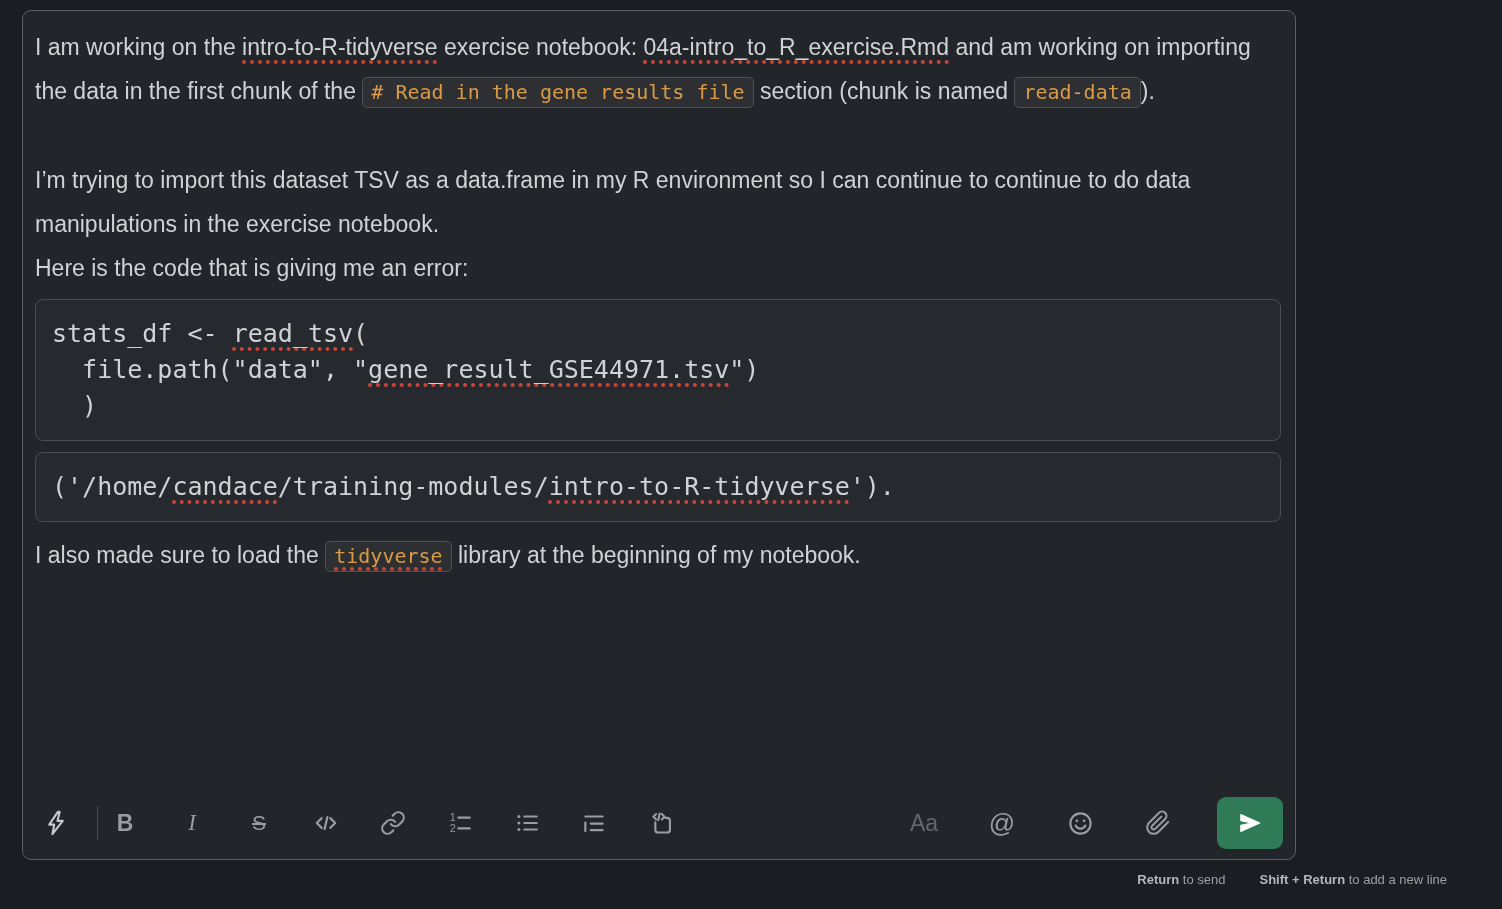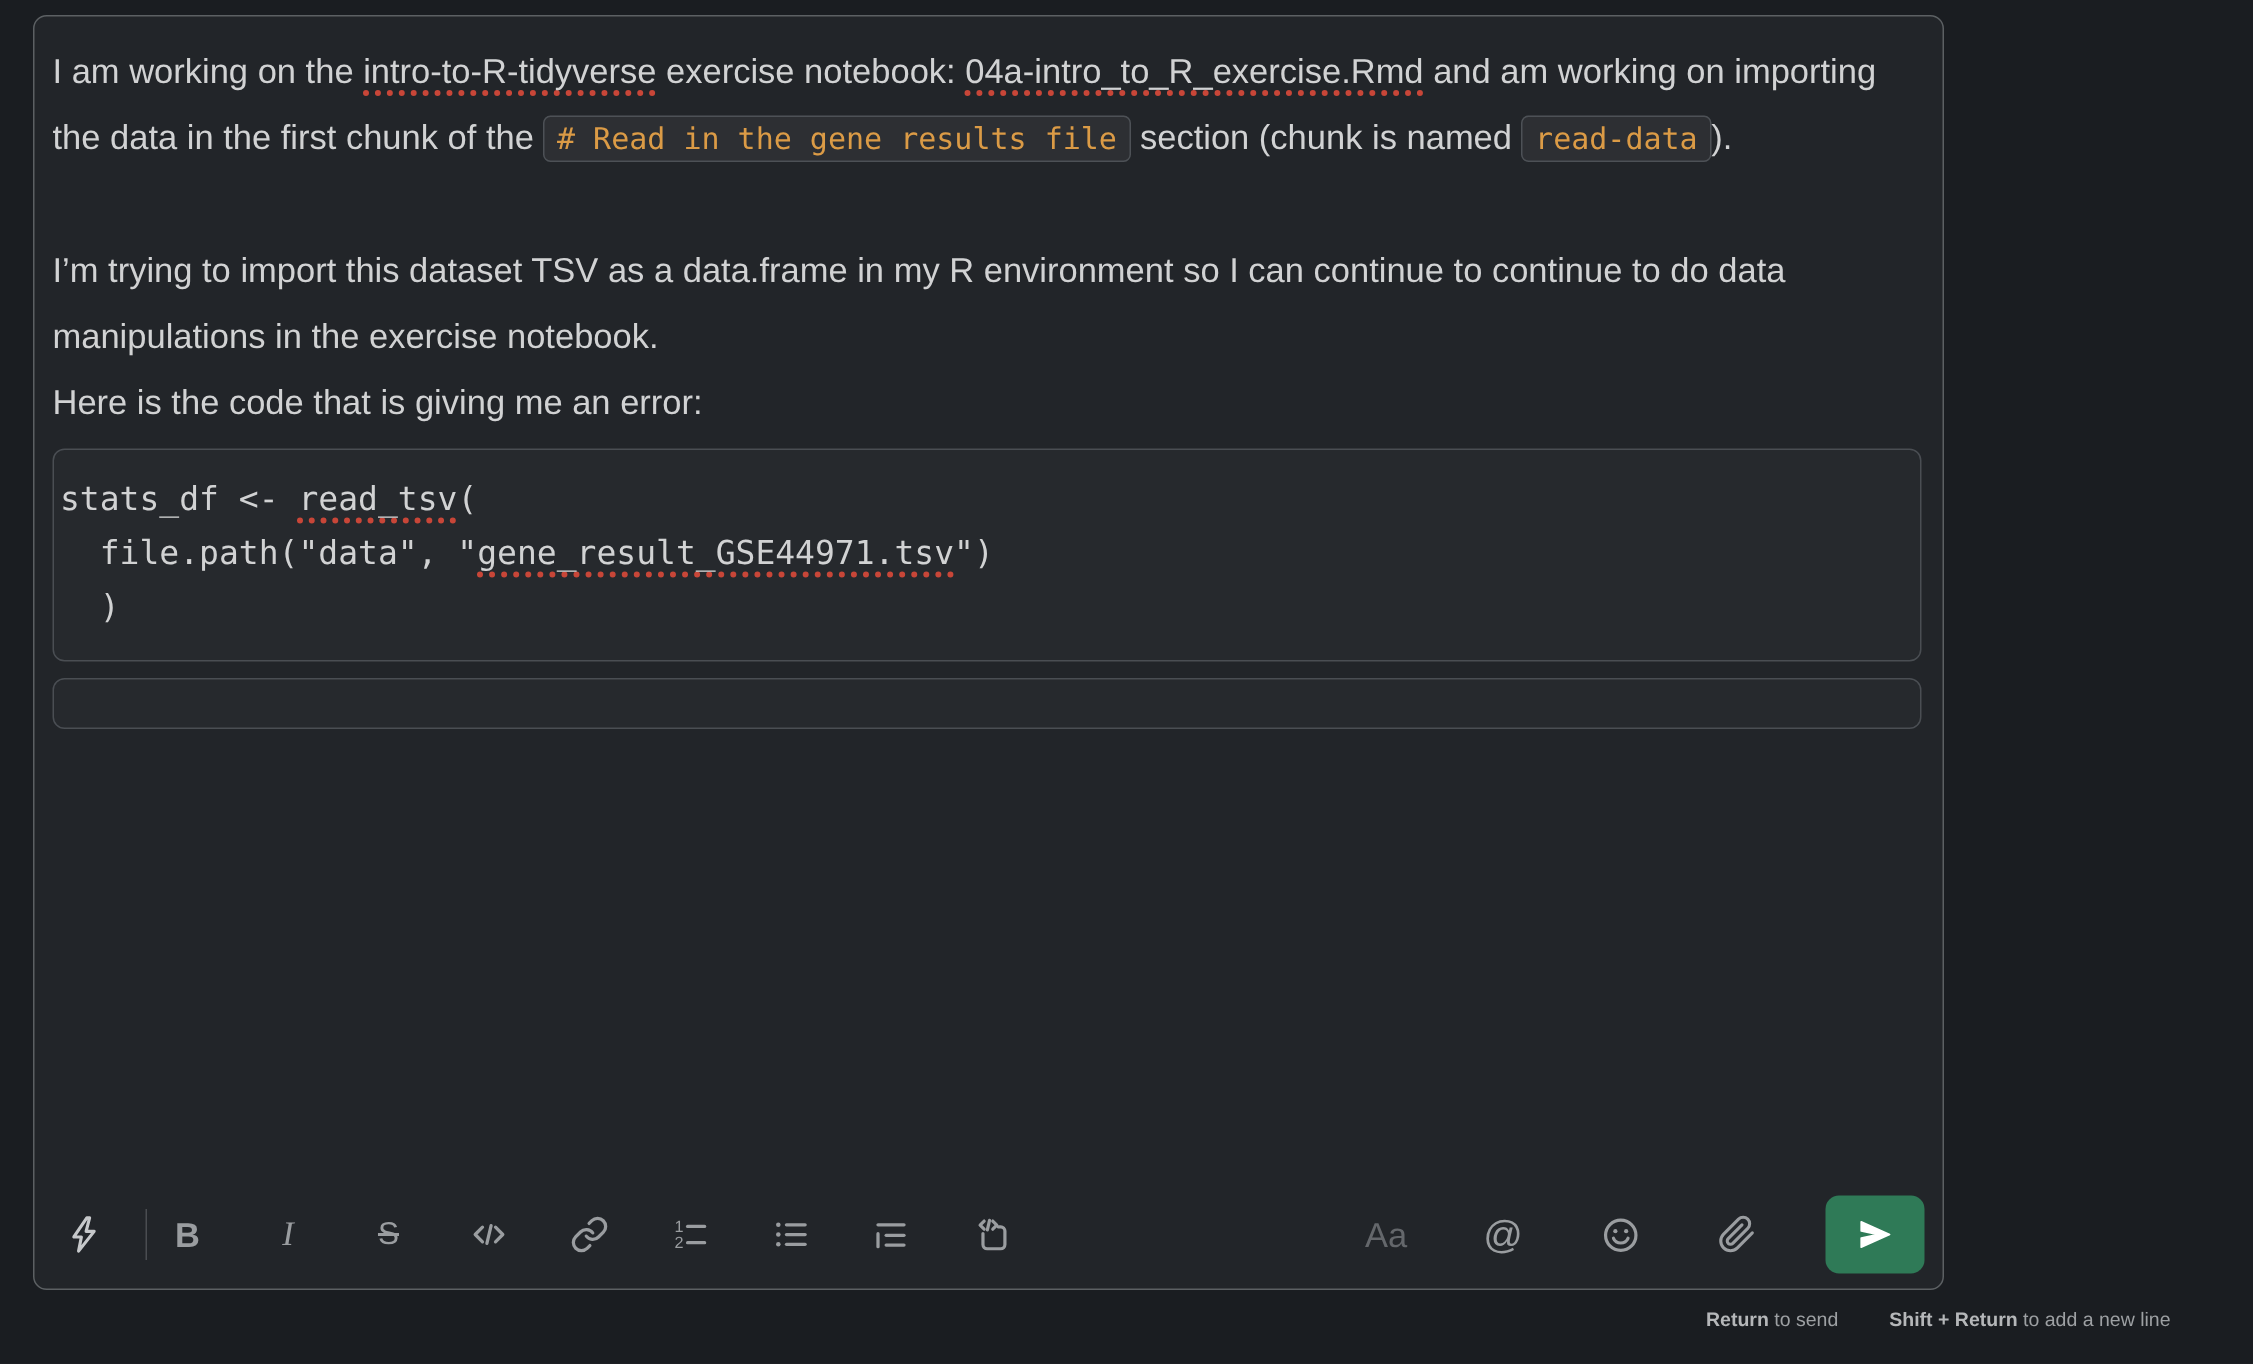--- a/index.html
+++ b/index.html
@@ -43,27 +43,27 @@
     color:#db9b46;
     background:rgba(232,232,232,0.055);
     border:1px solid #4d5156;
     border-radius:5px;
     padding:2px 8px 3px;
     white-space:nowrap;
   }
   .chip.sq { text-underline-offset:4px; }
   .codeblock {
     font-family:"DejaVu Sans Mono", monospace;
-    font-size:22px;
+    font-size:25px;
     line-height:36px;
     color:#d1d2d3;
     background:rgba(232,232,232,0.02);
     border:1px solid #4a4e53;
     border-radius:8px;
-    padding:16px 4px;
+    padding:16px 16px;
     margin:9px 0 11px;
   }
   .code-line { white-space:pre; }
   .toolbar {
     height:64px;
     display:flex; align-items:center;
     padding:0 12px 8px 16px;
   }
   .tb-btn {
     min-width:34px; height:36px;
@@ -114,22 +114,24 @@
     <div class="para"><span>Here is the code that is giving me an error:</span></div>
 
     <div class="codeblock">
       <div class="code-line"><span>stats_df &lt;- </span><span class="sq">read_tsv</span><span>(</span></div>
       <div class="code-line"><span>  file.path("data", "</span><span class="sq">gene_result_GSE44971.tsv</span><span>")</span></div>
       <div class="code-line"><span>  )</span></div>
     </div>
 
 
     <div class="codeblock">
-    </div>
-
+      <div class="code-line"><span>('/home/</span><span class="sq">candace</span><span>/training-modules/</span><span class="sq">intro-to-R-tidyverse</span><span>').</span></div>
+    </div>
+
+    <div class="para"><span>I also made sure to load the </span><span class="chip sq">tidyverse</span><span> library at the beginning of my notebook.</span></div>
 
   </div>
 
   <div class="toolbar">
     <button class="tb-btn bolt">
       <svg width="28" height="28" viewBox="0 0 24 24" fill="none" stroke="currentColor" stroke-width="1.8" stroke-linejoin="round">
         <path d="M13.6 2.5 L6.2 13.4 h4.3 L8.9 21.5 L17.8 10.2 h-4.6 l2 -7.7 Z"></path>
       </svg>
     </button>
     <div class="tb-divider"></div>

